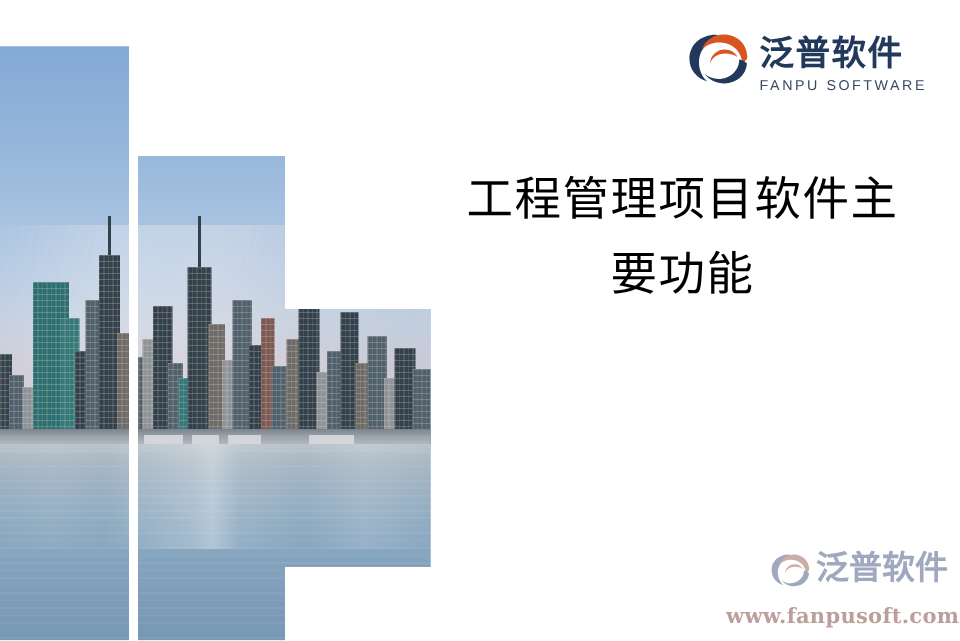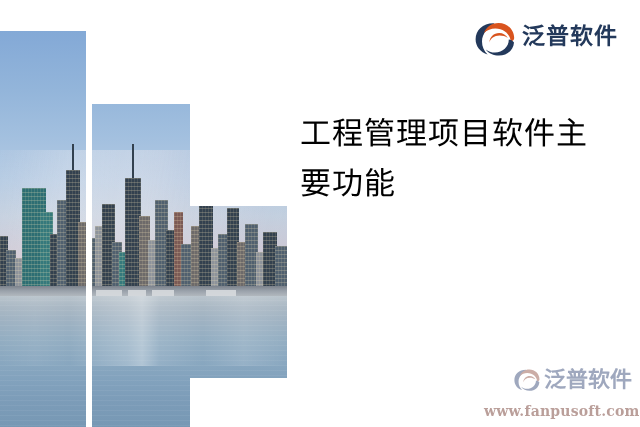--- a/index.html
+++ b/index.html
@@ -210,20 +210,21 @@
     white-space: nowrap;
     text-align: center;
   }
 
   
   #slide-title {
     position: absolute;
     left: 300px;
     top: 108px;
     width: 310px;
+    text-align: center;
     font-family: "DejaVu Serif", "Liberation Serif", serif;
     font-size: 31px;
     line-height: 50px;
     letter-spacing: 1px;
     color: #000000;
     font-weight: 400;
   }
 
   
   #watermark {
@@ -367,20 +368,21 @@
                C12.0 8.0 16.0 6.4 20.4 6.4 C29.0 6.4 35.2 12.0 35.8 20.0
                C37.9 18.8 39.2 17.6 39.2 16.0 Z" fill="#d9541e"></path>
       <path d="M33.8 17.6 C33.8 25.0 27.6 30.6 20.0 30.6 C16.4 30.6 13.2 29.4 10.8 27.4
                C13.8 31.4 18.6 33.6 24.0 33.6 C32.2 33.6 38.4 28.0 39.0 20.4
                C37.6 18.8 35.8 17.8 33.8 17.6 Z" fill="#23395b"></path>
       <path d="M14.4 20.6 C14.4 15.2 18.8 11.0 24.2 11.0 C28.0 11.0 31.2 13.0 32.8 16.0
                C30.4 14.4 27.6 13.6 24.6 13.6 C19.2 13.6 15.4 16.6 14.4 20.6 Z" fill="#d9541e"></path>
     </svg>
     <div class="brand-text-wrap">
       <div id="brand-cn">泛普软件</div>
+      <div id="brand-en">FANPU SOFTWARE</div>
     </div>
   </div>
 
   <div id="slide-title">
     <span>工程管理项目软件主要</span><span>功能</span>
   </div>
 
   <div id="watermark">
     <div class="wm-row">
       <svg id="wm-mark" width="26" height="24" viewBox="0 0 40 34" aria-hidden="true">

